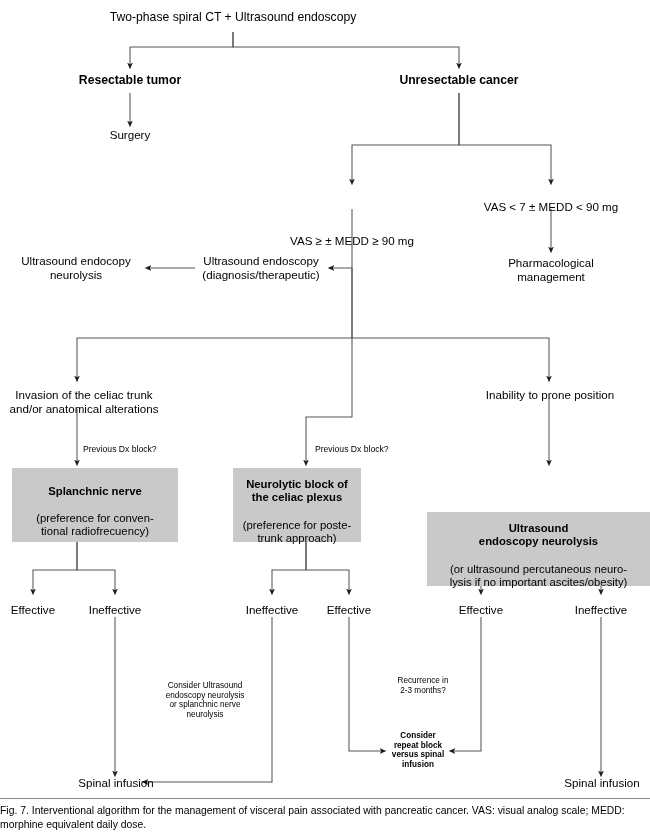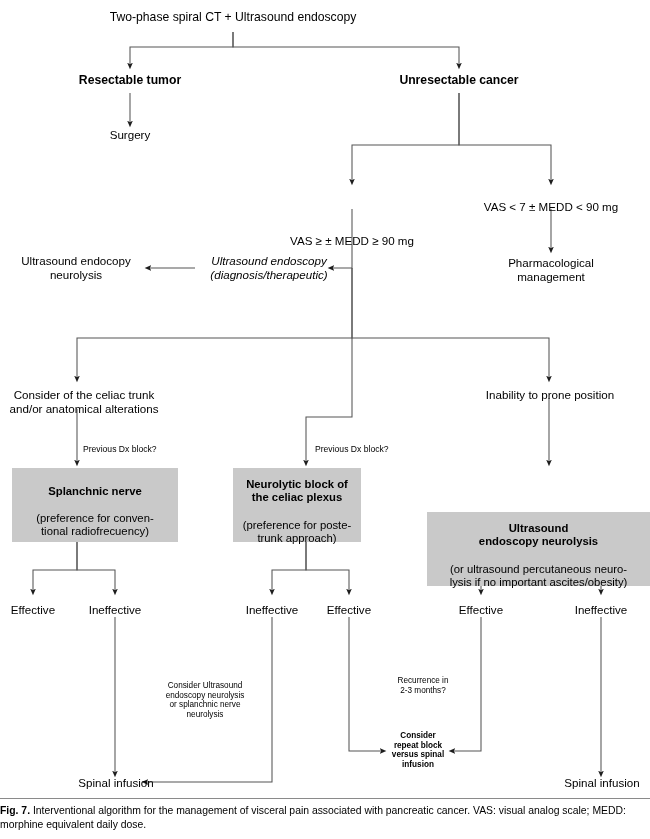--- a/index.html
+++ b/index.html
@@ -27,21 +27,21 @@
   }
   .gbox .hd{font-weight:bold;}
   .gbox .sub{font-weight:normal;}
   #caption-rule{
     position:absolute;left:0;top:798px;width:650px;height:1px;background:#8a8a8a;
   }
   #caption{
     position:absolute;left:0;top:804px;width:650px;
     font-size:10.4px;line-height:1.32;text-align:left;
   }
-  #caption .figno{font-weight:bold;}
+  #caption .figno{font-weight:normal;}
 </style>
 </head>
 <body>
 
 <div id="figure">
 
   <svg id="svg-layer" viewBox="0 0 650 839">
     <defs>
       <marker id="ah" markerWidth="9" markerHeight="9" refX="3.2" refY="3" orient="auto" markerUnits="strokeWidth">
         <path d="M0,0.3 L6.4,3 L0,5.7 L1.5,3 Z" fill="#1d1d1d"></path>
@@ -98,30 +98,30 @@
   <div class="node t13 bold" style="left:55px;top:73px;width:150px;">Resectable tumor</div>
 
   <div class="node t13 bold" style="left:384px;top:73px;width:150px;">Unresectable cancer</div>
 
   <div class="node t12" style="left:80px;top:128px;width:100px;">Surgery</div>
 
   <div class="node t12" style="left:272px;top:188px;width:160px;margin-top:46px;">VAS ≥ ± MEDD ≥ 90 mg</div>
 
   <div class="node t12" style="left:471px;top:200px;width:160px;">VAS &lt; 7 ± MEDD &lt; 90 mg</div>
 
-  <div class="node t12" style="left:196px;top:254px;width:146px;font-style:italic;">Ultrasound endoscopy
+  <div class="node t12" style="left:188px;top:254px;width:146px;">Ultrasound endoscopy
 (diagnosis/therapeutic)</div>
 
   <div class="node t12" style="left:8px;top:254px;width:136px;">Ultrasound endocopy
 neurolysis</div>
 
   <div class="node t12" style="left:486px;top:256px;width:130px;">Pharmacological
 management</div>
 
-  <div class="node t12" style="left:0px;top:388px;width:168px;">Consider of the celiac trunk
+  <div class="node t12" style="left:0px;top:388px;width:168px;">Invasion of the celiac trunk
 and/or anatomical alterations</div>
 
   <div class="node t12" style="left:472px;top:388px;width:156px;">Inability to prone position</div>
 
   <div class="node t9" style="left:83px;top:444px;width:110px;text-align:left;">Previous Dx block?</div>
 
   <div class="node t9" style="left:315px;top:444px;width:110px;text-align:left;">Previous Dx block?</div>
 
   <div class="gbox" style="left:12px;top:468px;width:166px;height:74px;">
     <div>

